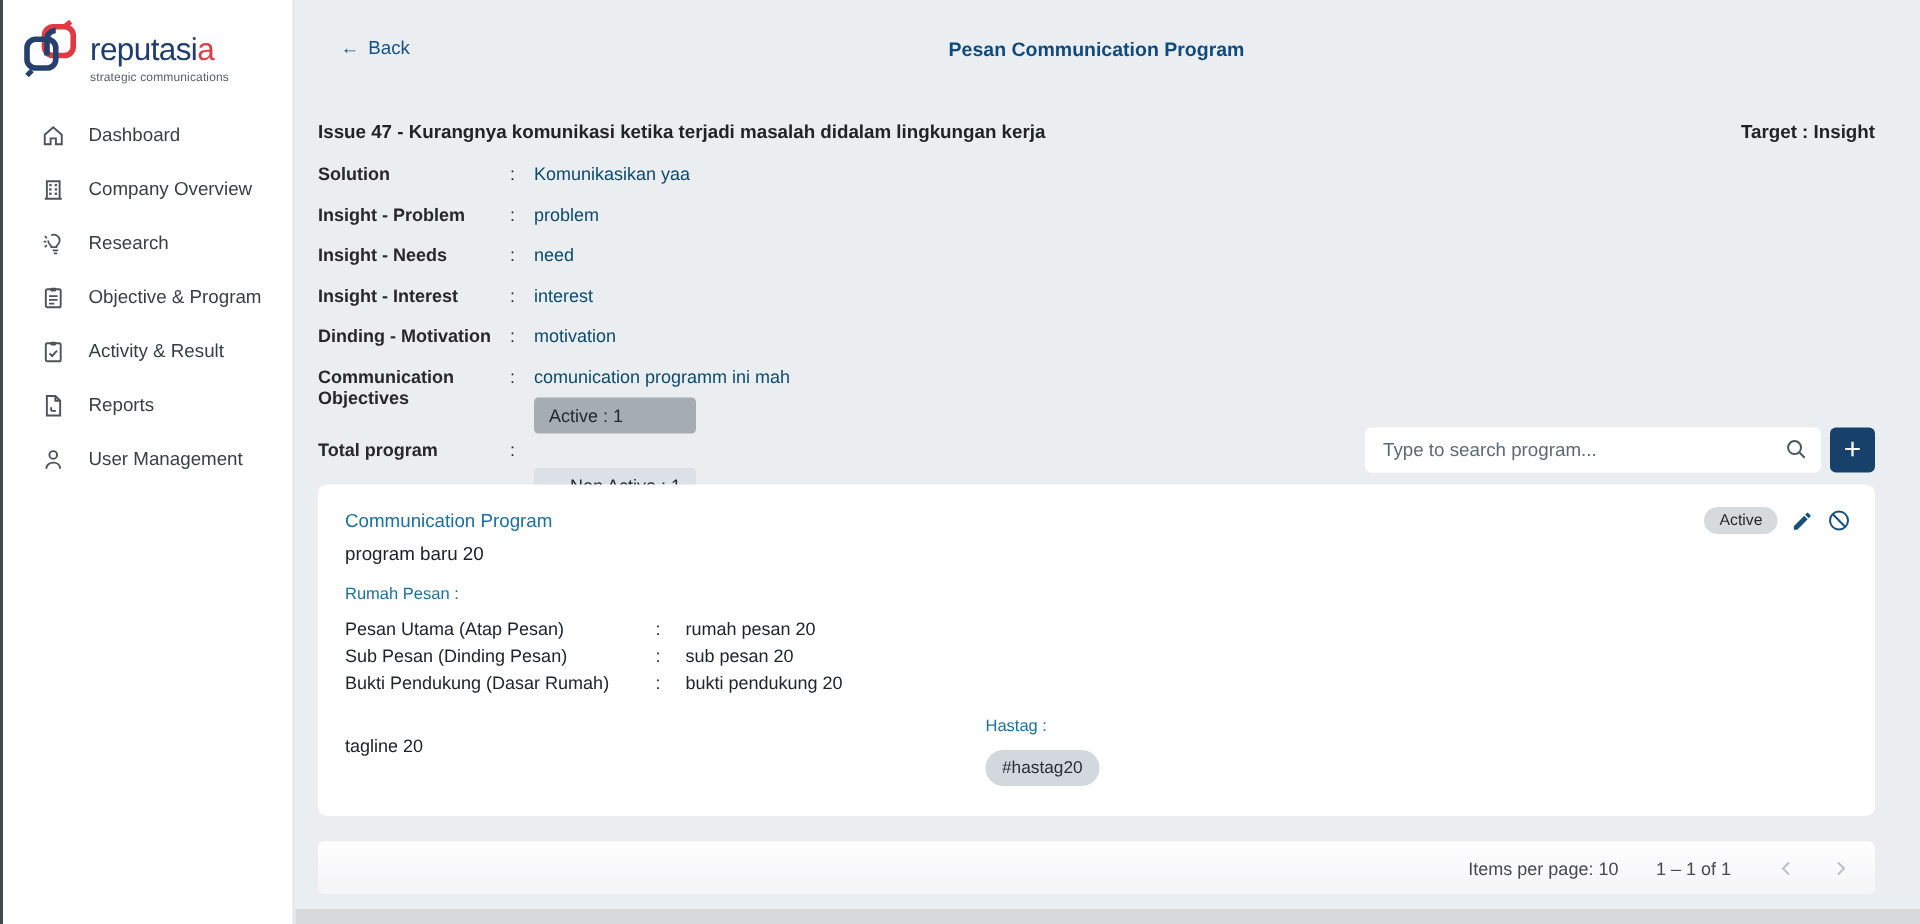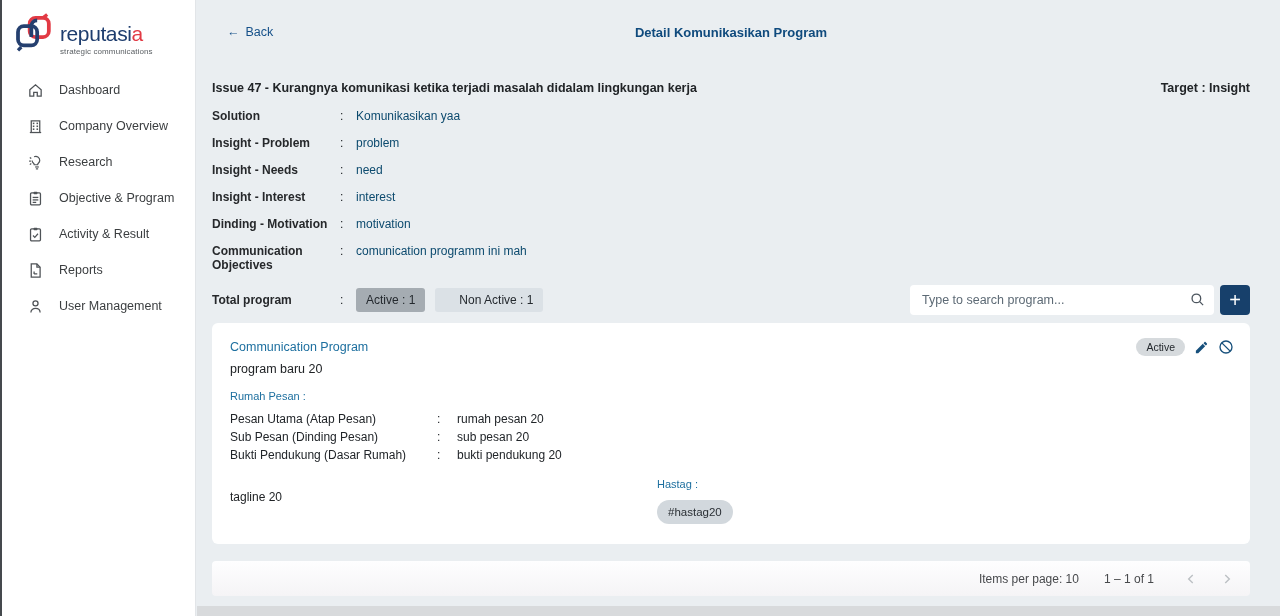--- a/index.html
+++ b/index.html
@@ -30,21 +30,21 @@
   .issue-head{display:flex;justify-content:space-between;margin-top:40px;
     font-weight:700;font-size:12.5px;color:#212427;}
   .fields{margin-top:14px;}
   .frow{display:grid;grid-template-columns:128px 16px auto;margin-bottom:13px;line-height:14px;}
   .flabel{font-weight:700;color:#26282b;}
   .fvalue{color:#0c4a6e;}
   
   .total-row{display:flex;align-items:center;margin-top:10px;position:relative;height:30px;}
   .tp-label{width:128px;font-weight:700;}
   .tp-colon{width:16px;}
-  .badges{display:flex;gap:10px;}
+  .badges{display:flex;gap:23px;flex-direction:column;}
   .badge{padding:5px 10px;border-radius:3px;font-size:12px;color:#24292e;cursor:pointer;}
   .badge-active{background:#a5acb2;}
   .badge-non{background:#dbe1e6;padding-left:24px;}
   .search-area{position:absolute;right:0;top:0;display:flex;gap:6px;align-items:center;}
   .search-box{position:relative;width:304px;height:30px;background:#fff;border-radius:4px;}
   .search-box input{width:100%;height:100%;border:none;outline:none;background:transparent;
     box-sizing:border-box;padding:0 32px 0 12px;font-size:12.5px;color:#333;
     font-family:"Liberation Sans","DejaVu Sans",sans-serif;}
   .search-box input::placeholder{color:#5d6a75;}
   .search-ic{position:absolute;right:9px;top:7px;cursor:pointer;}
@@ -179,21 +179,21 @@
     </div>
   </nav>
 </aside>
 
 <main class="main">
   <div class="topbar">
     <a class="back">
       <span>←</span>
       <span>Back</span>
     </a>
-    <div class="page-title">Detail Komunikasikan Program</div>
+    <div class="page-title">Pesan Communication Program</div>
   </div>
 
   <div class="issue-head">
     <div>Issue 47 - Kurangnya komunikasi ketika terjadi masalah didalam lingkungan kerja</div>
     <div>Target : Insight</div>
   </div>
 
   <div class="fields">
     <div class="frow">
       <div class="flabel">Solution</div>

